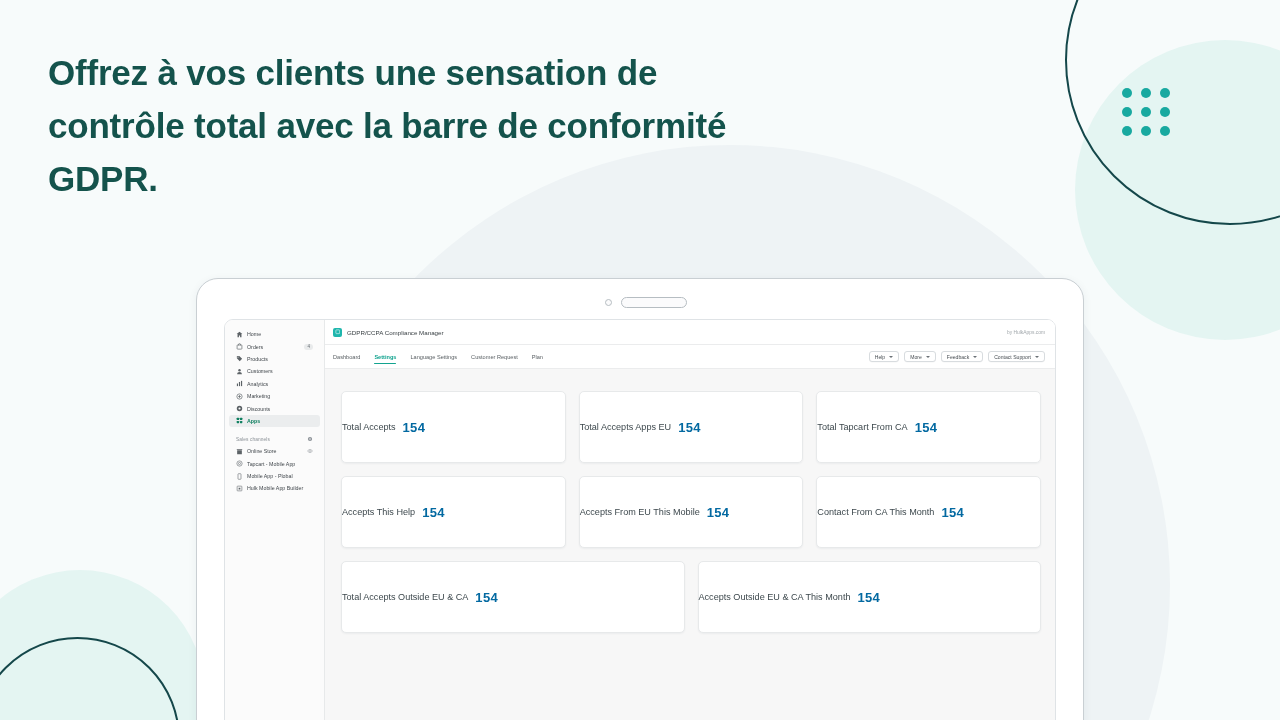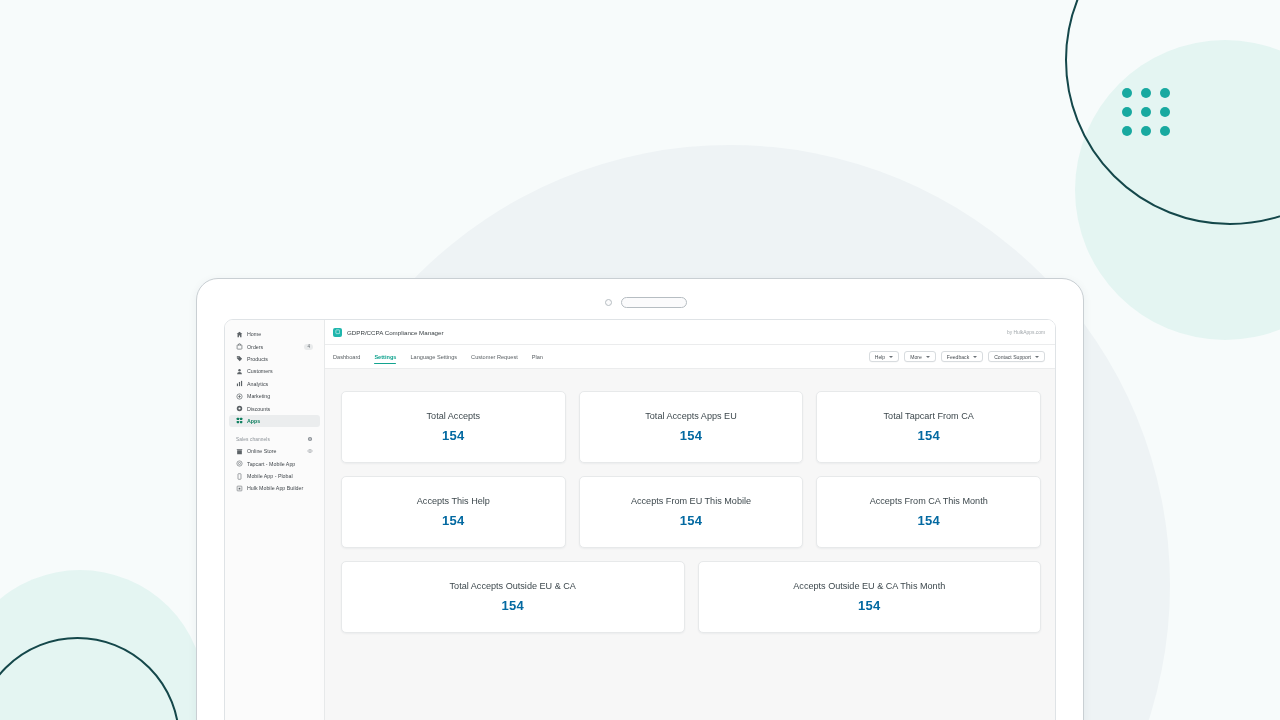--- a/index.html
+++ b/index.html
@@ -249,23 +249,22 @@
   }
   .card-row { display: flex; gap: 13px; }
   .card {
     flex: 1;
     background: #ffffff;
     border: 1px solid #e7e9ea;
     border-radius: 5px;
     box-shadow: 0 1px 2px rgba(25,40,50,0.05);
     height: 72px;
     display: flex;
-    flex-direction: column;
+    flex-direction: row;
     align-items: center;
-    justify-content: center;
     gap: 7px;
   }
   .card-label {
     font-size: 9.1px;
     color: #3d484d;
     text-align: center;
     white-space: nowrap;
   }
   .card-value {
     font-size: 13px;
@@ -289,20 +288,23 @@
       <i></i>
       <i></i>
     <i></i>
       <i></i>
       <i></i>
     <i></i>
       <i></i>
       <i></i>
   </div>
 
+  <h1 id="headline">Offrez à vos clients une sensation de
+contrôle total avec la barre de conformité
+GDPR.</h1>
 
   <div id="tablet"></div>
   <div id="tablet-camera"></div>
   <div id="tablet-speaker"></div>
 
   <div id="screen">
 
     <nav id="sidebar">
 
       <div class="nav-item">
@@ -504,21 +506,21 @@
         <div class="card-row">
           <div class="card">
             <div class="card-label">Accepts This Help</div>
             <div class="card-value">154</div>
           </div>
           <div class="card">
             <div class="card-label">Accepts From EU This Mobile</div>
             <div class="card-value">154</div>
           </div>
           <div class="card">
-            <div class="card-label">Accepts From CA This Month</div>
+            <div class="card-label">Contact From CA This Month</div>
             <div class="card-value">154</div>
           </div>
         </div>
 
         <div class="card-row">
           <div class="card">
             <div class="card-label">Total Accepts Outside EU &amp; CA</div>
             <div class="card-value">154</div>
           </div>
           <div class="card">

